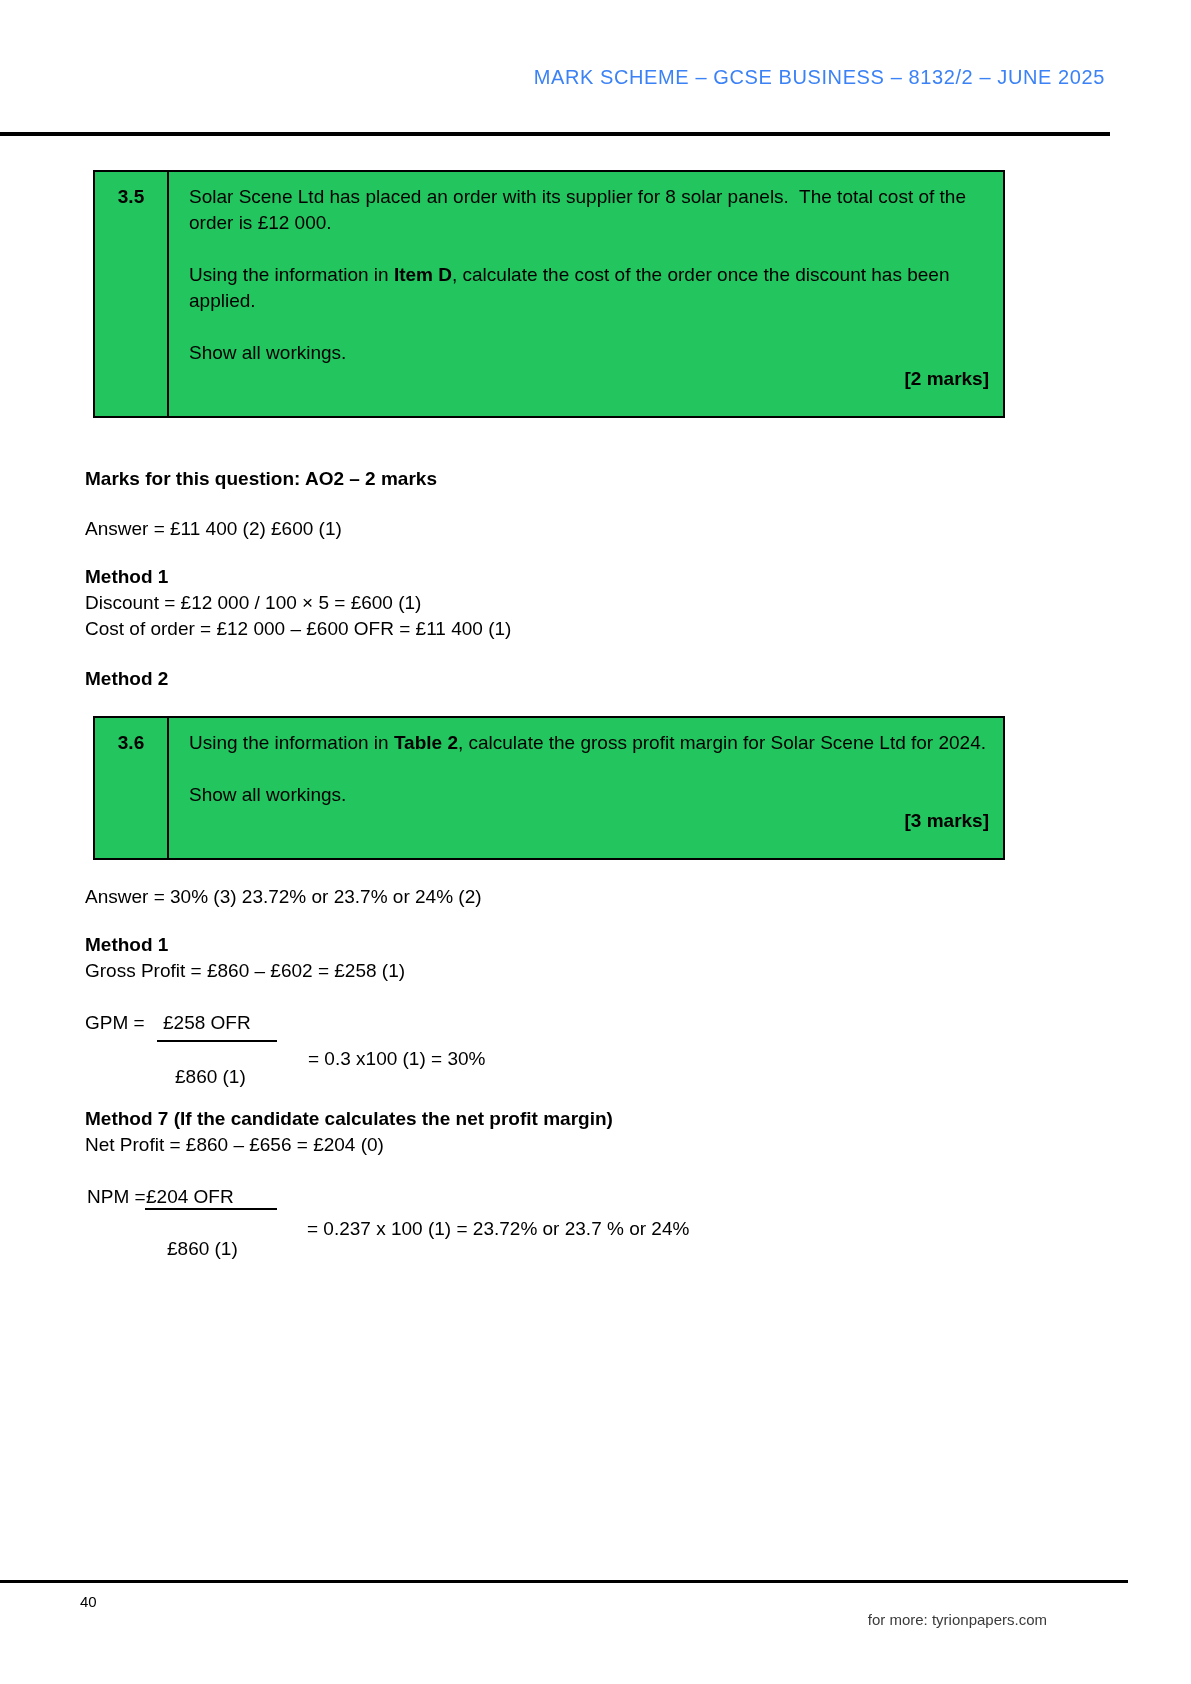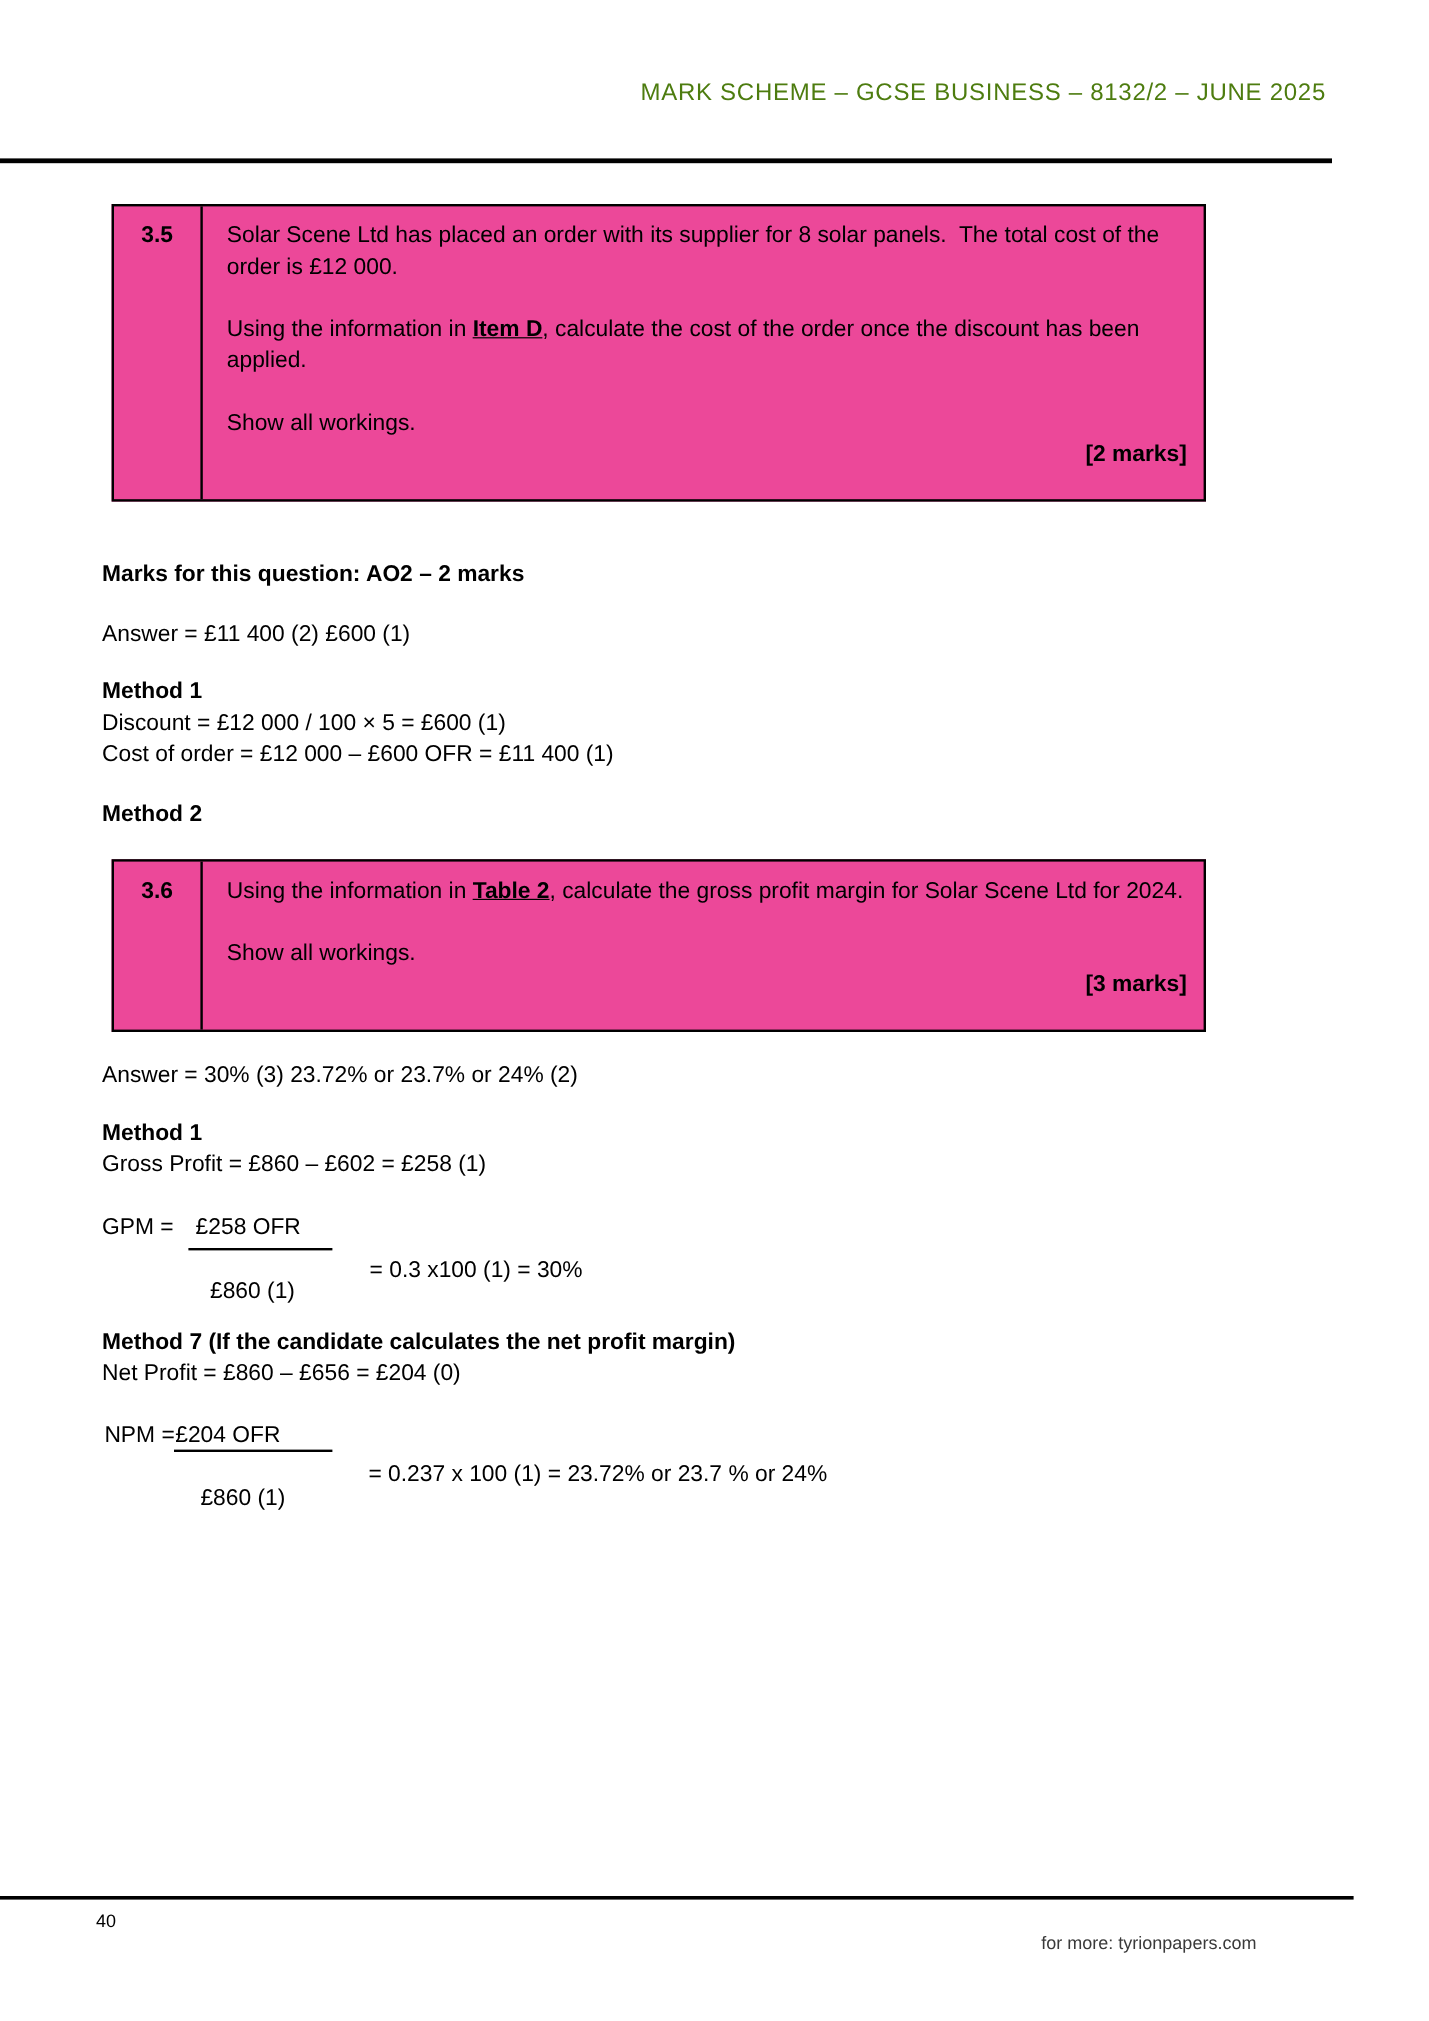--- a/index.html
+++ b/index.html
@@ -8,51 +8,51 @@
     background: #ffffff;
     position: relative;
     font-family: "Liberation Sans", sans-serif;
     color: #000;
     overflow: hidden;
   }
 
   
   [data-name="header-title"] {
     position: absolute; top: 66px; right: 86px;
-    font-size: 20px; letter-spacing: 0.6px; color: #4d7c0f;
+    font-size: 20px; letter-spacing: 0.6px; color: #3b82f6;
     white-space: nowrap;
   }
   [data-name="header-rule"] {
     position: absolute; top: 132px; left: 0;
     width: 1110px; height: 4px; background: #000;
   }
 
   
   [data-name="content"] {
     position: absolute; left: 85px; top: 170px; width: 922px;
     font-size: 19px; line-height: 26px;
   }
 
   
   .qbox {
     border: 2px solid #000; margin-left: 8px; width: 912px;
-    box-sizing: border-box; display: flex; background: #ec4899;
+    box-sizing: border-box; display: flex; background: #22c55e;
   }
   .qnum {
     width: 74px; flex: none; border-right: 2px solid #000;
     box-sizing: border-box; padding-top: 12px;
     text-align: center; font-weight: bold;
   }
   .qbody { flex: 1; padding: 12px 14px 24px 20px; }
   .qbody p { margin: 0 0 26px 0; white-space: pre-wrap; }
   .qbody p.no-gap { margin-bottom: 0; }
   .marks-line { text-align: right; font-weight: bold; }
 
   
-  .bold { font-weight: bold; text-decoration: underline; }
+  .bold { font-weight: bold; }
   [data-name="q35-scheme-heading"] { margin-top: 48px; font-weight: bold; }
   [data-name="q35-answer-line"]    { margin-top: 24px; }
   [data-name="q35-method1-heading"]{ margin-top: 22px; font-weight: bold; }
   [data-name="q35-method2-heading"]{ margin-top: 24px; font-weight: bold; }
   [data-name="question-box-3-6"]   { margin-top: 24px; }
   [data-name="q36-scheme-heading"] { margin-top: 50px; font-weight: bold; }
   [data-name="q36-answer-line"]    { margin-top: 24px; }
   [data-name="q36-method1-heading"]{ margin-top: 22px; font-weight: bold; }
   [data-name="q36-method2-heading"]{ margin-top: 16px; font-weight: bold; }
 

